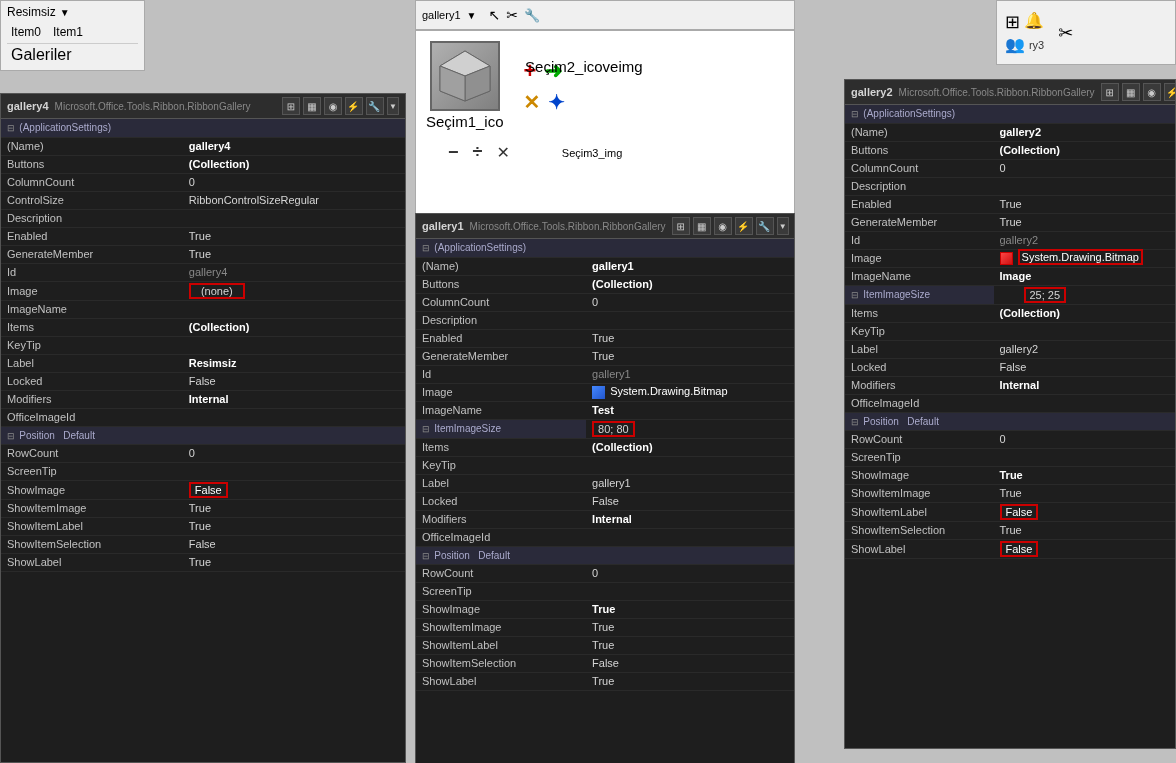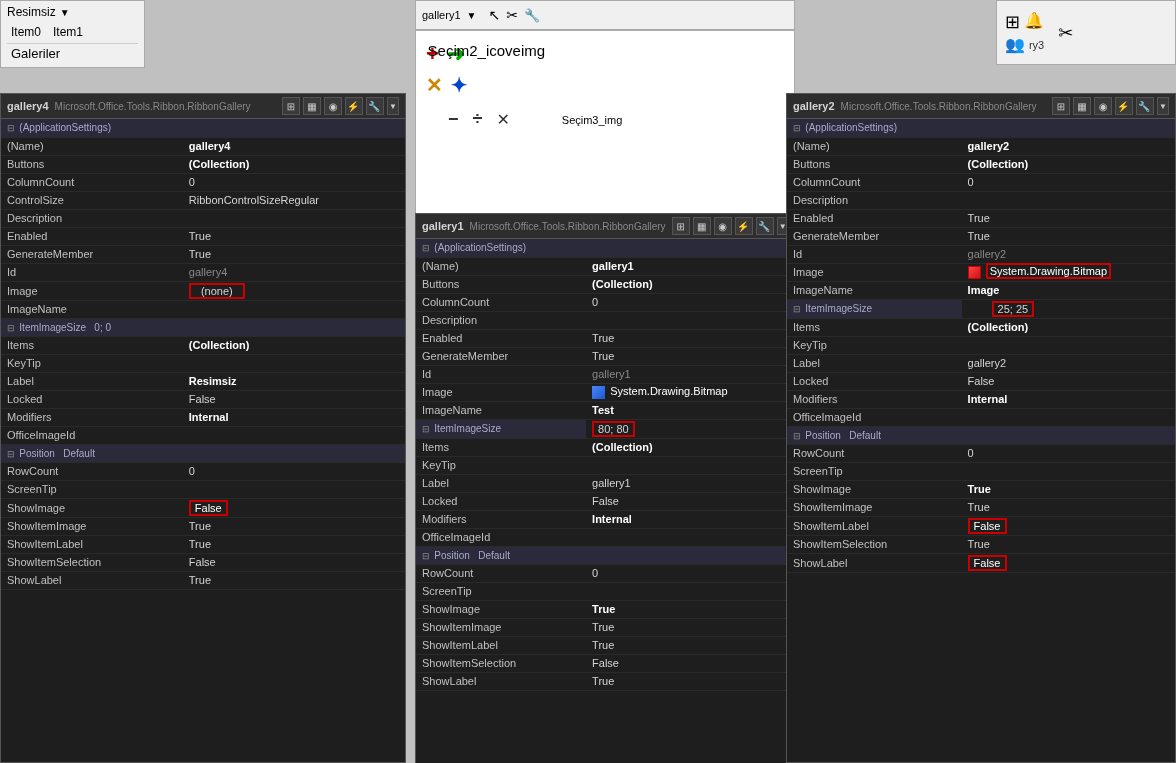--- a/index.html
+++ b/index.html
@@ -36,21 +36,21 @@
       font-size: 10px;
     }
     .float-menu-items {
       display: flex;
       gap: 12px;
       font-size: 12px;
       color: #000;
       padding: 2px 4px;
     }
     .float-menu-bottom {
-      font-size: 13px;
+      font-size: 16px;
       color: #000;
       margin-top: 2px;
       padding: 2px 4px;
       border-top: 1px solid #ccc;
     }
 
     
     .top-center {
       position: absolute;
       top: 0; left: 415; 
@@ -160,22 +160,22 @@
       height: 555px;
       background: #1e1e1e;
       color: #d4d4d4;
       border: 1px solid #555;
       overflow: hidden;
     }
 
     
     .prop-panel-right {
       position: absolute;
-      top: 93px; right: 0;
-      width: 390px;
+      top: 79px; right: 0;
+      width: 332px;
       height: 670px;
       background: #1e1e1e;
       color: #d4d4d4;
       border: 1px solid #555;
       overflow: hidden;
     }
 
     
     .panel-header {
       display: flex;
@@ -301,20 +301,31 @@
       <span style="font-size:11px;color:#333;">ry3</span>
     </div>
   </div>
   <span style="font-size:18px;margin-left:8px;">✂</span>
 </div>
 
 <div class="gallery-canvas">
   <div class="canvas-inner">
     <div class="canvas-row">
 
+      <div class="icon-group">
+        <div class="cube-icon">
+          <svg width="60" height="60" viewBox="0 0 60 60">
+            <polygon points="30,5 55,20 55,45 30,55 5,45 5,20" fill="#b0b0b0" stroke="#666" stroke-width="1"></polygon>
+            <polygon points="30,5 55,20 30,30 5,20" fill="#d0d0d0" stroke="#666" stroke-width="1"></polygon>
+            <polygon points="30,30 55,20 55,45 30,55" fill="#909090" stroke="#666" stroke-width="1"></polygon>
+            <polygon points="30,30 5,20 5,45 30,55" fill="#a0a0a0" stroke="#666" stroke-width="1"></polygon>
+          </svg>
+        </div>
+        <div class="icon-label">Seçim1_ico</div>
+      </div>
 
       <div class="colored-icons">
         <div class="colored-row">
           <span class="plus-red">+</span>
           <span class="arrow-green">➜</span>
         </div>
         <div class="colored-row" style="margin-top:4px;">
           <span class="cross-yellow">✕</span>
           <span class="diamond-blue">✦</span>
         </div>
@@ -384,23 +395,20 @@
             <td style="color:#888;">gallery4</td>
         </tr>
         <tr>
           <td>Image</td>
           <td><span class="none-box">&nbsp;&nbsp;(none)&nbsp;&nbsp;</span></td>
         </tr>
         <tr>
           <td>ImageName</td>
             <td></td>
         </tr>
-        <tr style="background:#2a2a3a;">
-          <td colspan="2" style="color:#aaaacc;font-size:10px;padding:1px 6px;"><span class="expand-icon">⊟</span> ItemImageSize &nbsp;&nbsp;0; 0</td>
-        </tr>
         <tr>
           <td>Items</td>
             <td class="bold-val">(Collection)</td>
         </tr>
         <tr>
           <td>KeyTip</td>
             <td></td>
         </tr>
         <tr>
           <td>Label</td>

